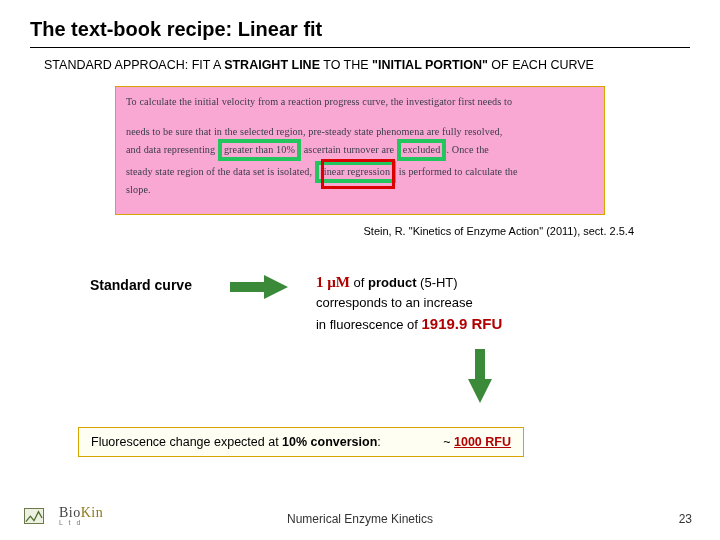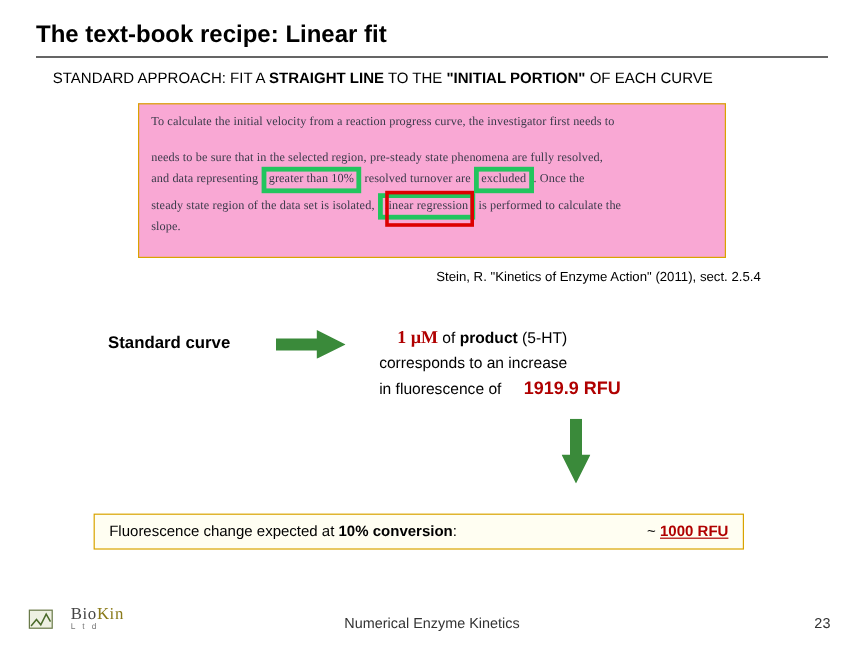--- a/index.html
+++ b/index.html
@@ -11,24 +11,24 @@
   .subhead .b { font-weight: bold; }
   .quotebox { width: 490px; margin: 0 auto 6px auto; border: 1.5px solid #d9a300; background: #f9a8d4; padding: 8px 10px 16px 10px; position: relative; }
   .bodytext { font-size: 10.2px; line-height: 1.45; font-family: Georgia, 'Times New Roman', serif; color: #3a3a4a; letter-spacing: 0.1px; }
   .redbox { display: inline-block; border: 4px solid #22c55e; padding: 0 2px; line-height: 1.35; }
   .bigredbox { position: absolute; border: 3px solid #d00; width: 74px; height: 30px; left: 205px; top: 72px; pointer-events: none; }
   .cite { font-size: 11px; text-align: right; margin: 10px 56px 0 0; }
   .midrow { display: flex; align-items: flex-start; margin-top: 34px; margin-left: 60px; }
   .stdcurve { font-size: 14px; font-weight: bold; margin-top: 6px; }
   .arrow-right { margin: 4px 28px 0 38px; }
   .convtext { font-size: 13px; line-height: 1.5; }
-  .convtext .bigred { color: #b00000; font-weight: bold; font-size: 15px; margin-left: 15px; }
+  .convtext .bigred { color: #b00000; font-weight: bold; font-size: 15px; }
   .convtext .mu { font-family: 'Times New Roman', serif; }
   .arrow-down { margin: 14px 0 0 180px; }
-  .expbox { margin: 20px 0 0 48px; width: 542px; border: 1.5px solid #d9a300; background: #fffef2; padding: 7px 12px; display: flex; justify-content: space-between; font-size: 12.5px; }
+  .expbox { margin: 20px 0 0 48px; width: 446px; border: 1.5px solid #d9a300; background: #fffef2; padding: 7px 12px; display: flex; justify-content: space-between; font-size: 12.5px; }
   .expbox .redu { color: #b00000; font-weight: bold; text-decoration: underline; }
   .footer { position: absolute; bottom: 14px; left: 0; width: 720px; display: flex; align-items: center; }
   .logo { margin-left: 24px; display: flex; align-items: center; gap: 15px; }
   .logosq { width: 20px; height: 16px; border: 1px solid #6a7a4a; background: #eef0e2; position: relative; overflow: hidden; }
   .logosq svg { position: absolute; inset: 0; }
   .logotxt { font-family: Georgia, serif; font-size: 14px; color: #444; letter-spacing: 0.5px; }
   .logotxt .k { color: #8a7a1a; }
   .logoltd { font-size: 7px; letter-spacing: 2px; color: #777; margin-top: -2px; }
   .footcenter { position: absolute; left: 0; width: 720px; text-align: center; font-size: 12px; color: #333; bottom: 0; }
   .pagenum { position: absolute; right: 28px; bottom: 0; font-size: 12px; color: #333; }
@@ -43,21 +43,21 @@
 
   <div class="subhead">
     <span>STANDARD APPROACH: FIT A </span><span class="b">STRAIGHT LINE</span><span> TO THE </span><span class="b">"INITIAL PORTION"</span><span> OF EACH CURVE</span>
   </div>
 
   <div class="quotebox">
     <div class="bodytext">
       <span>To calculate the initial velocity from a reaction progress curve, the investigator first needs to</span><br>
       <br>
       <span>needs to be sure that in the selected region, pre-steady state phenomena are fully resolved,</span><br>
-      <span>and data representing </span><span class="redbox">greater than 10%</span><span> resolved turnover are </span><span class="redbox">excluded</span><span>. Once the</span><br>
+      <span>and data representing </span><span class="redbox">greater than 10%</span><span> ascertain turnover are </span><span class="redbox">excluded</span><span>. Once the</span><br>
       <span>steady state region of the data set is isolated, </span><span class="redbox">linear regression</span><span> is performed to calculate the</span><br>
       <span>slope.</span>
     </div>
     <div class="bigredbox"></div>
   </div>
 
   <div class="cite">Stein, R. "Kinetics of Enzyme Action" (2011), sect. 2.5.4</div>
 
   <div class="midrow">
     <div class="stdcurve">Standard curve</div>

